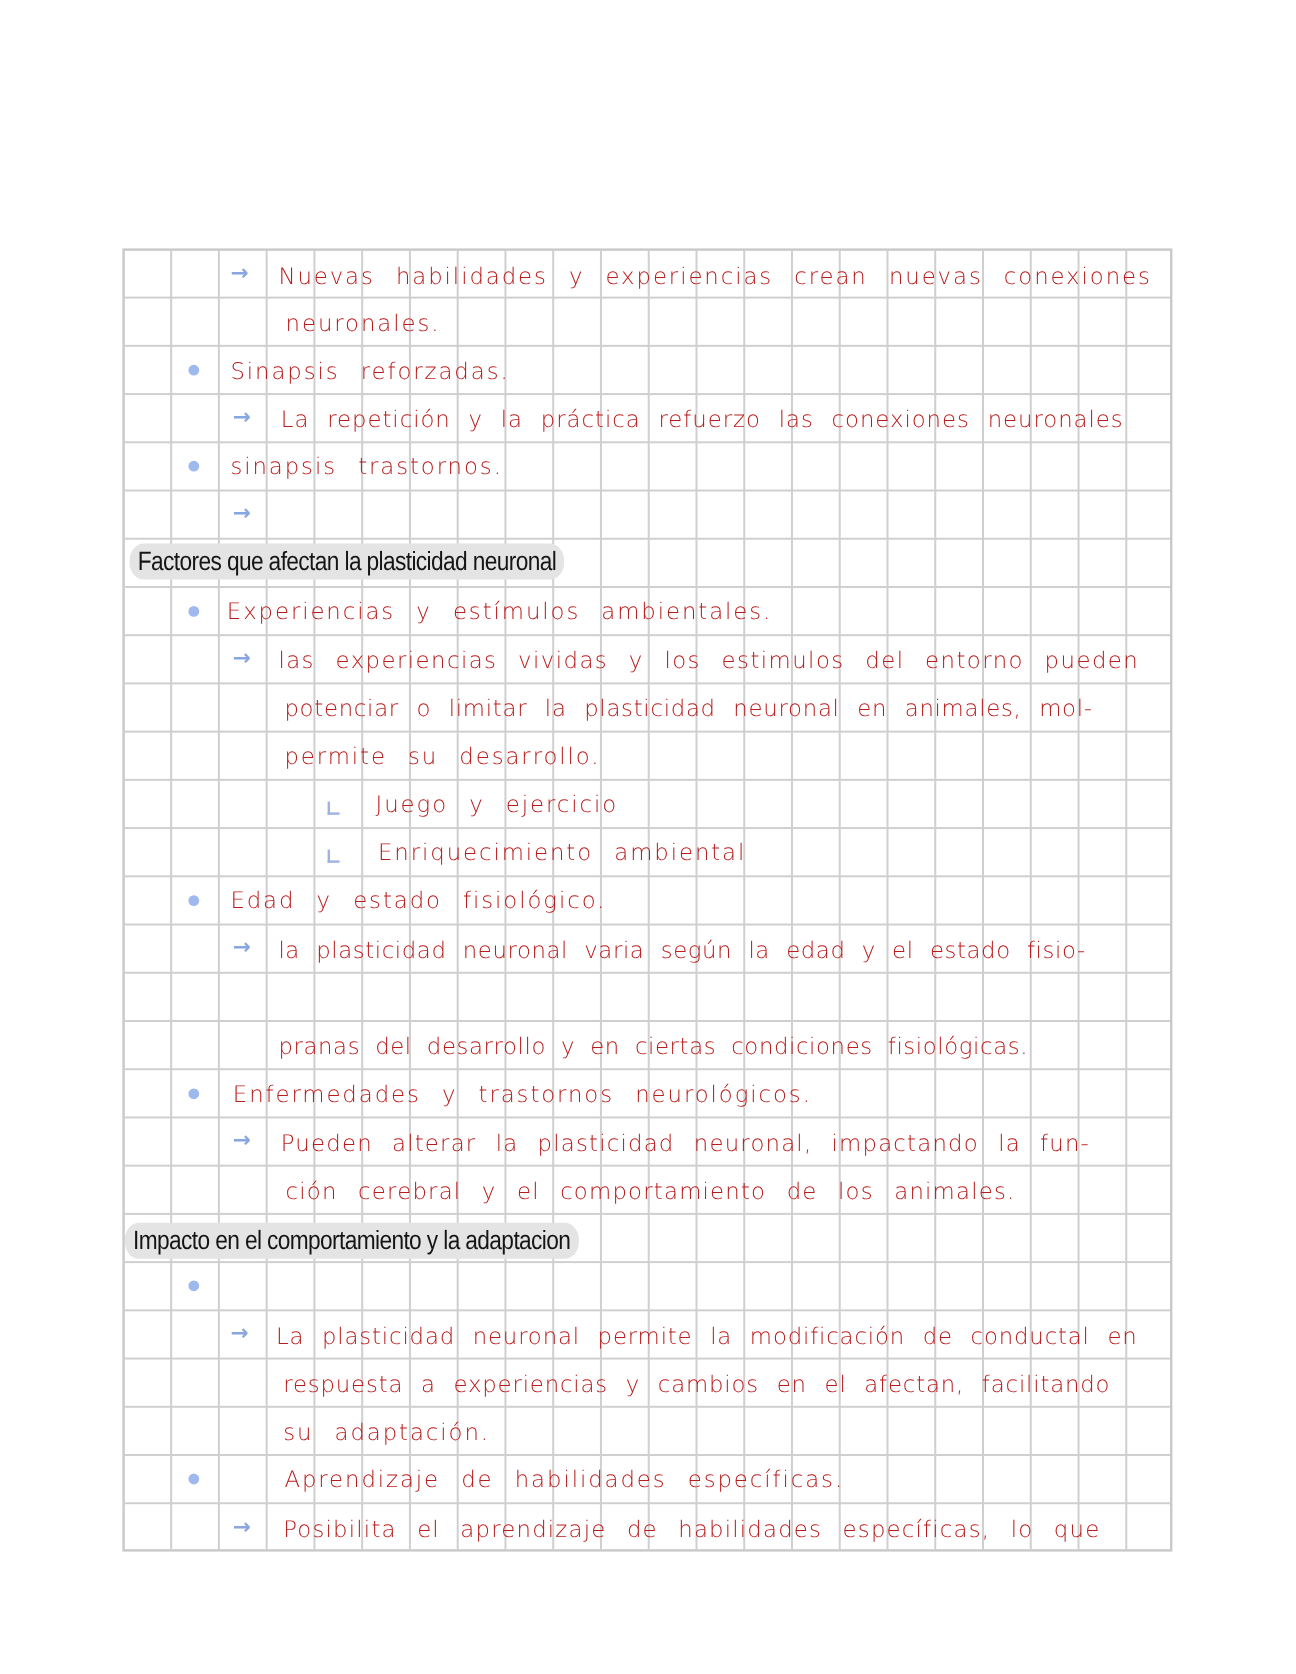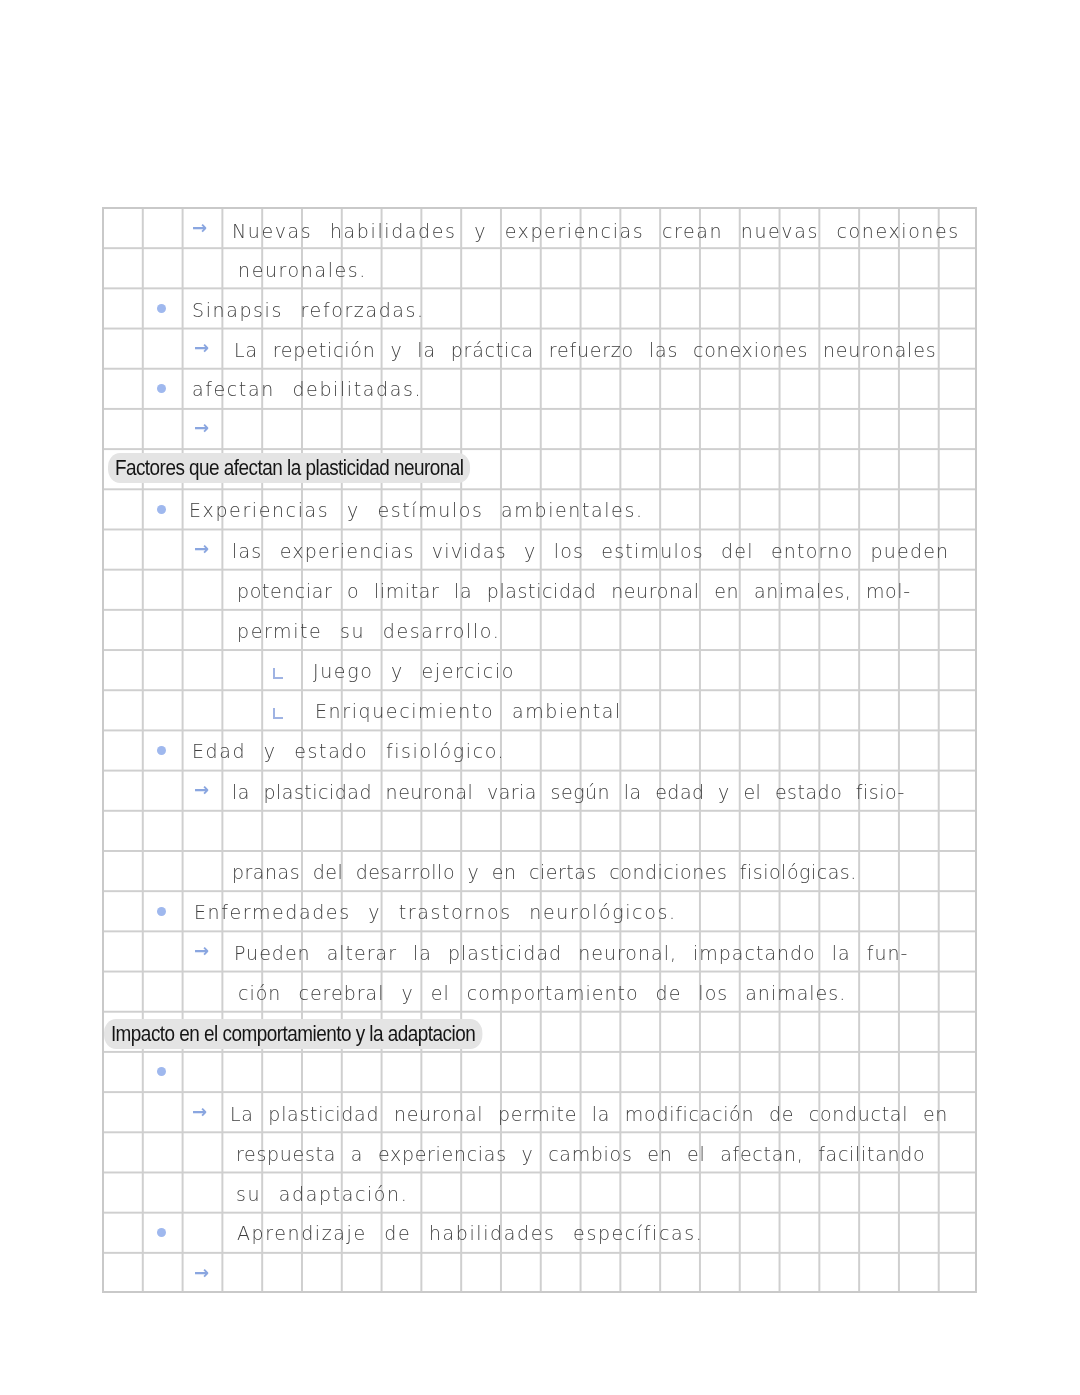--- a/index.html
+++ b/index.html
@@ -12,21 +12,21 @@
     position: absolute; left: 102px; top: 207px; width: 875px; height: 1086px;
     border: 2px solid #c9c9c9; box-sizing: border-box;
     background-image:
       linear-gradient(to right, #cfcfcf 2px, transparent 2px),
       linear-gradient(to bottom, #cfcfcf 2px, transparent 2px);
     background-size: 39.8px 40.2px;
     background-position: -2px -2px;
   }
   .line-text {
     position: absolute; font-family: "DejaVu Sans", sans-serif; font-size: 19px;
-    font-weight: 300; color: #404040; letter-spacing: 1.6px; white-space: nowrap;
+    font-weight: 300; color: #b91c1c; letter-spacing: 1.6px; white-space: nowrap;
     word-spacing: 10px; line-height: 40px;
   }
   .bullet {
     position: absolute; width: 9px; height: 9px; border-radius: 50%;
     background: #9fb8ee;
   }
   .arrow {
     position: absolute; color: #8aa6e0; font-size: 18px; line-height: 40px; font-weight: bold;
   }
   .sub-mark {
@@ -51,21 +51,21 @@
 
   <span class="line-text" style="left:238px;top:250px;">neuronales.</span>
 
   <span class="bullet" style="left:157px;top:304px;"></span>
   <span class="line-text" style="left:192px;top:290px;">Sinapsis reforzadas.</span>
 
   <span class="arrow" style="left:194px;top:328px;">→</span>
   <span class="line-text" style="left:234px;top:330px;letter-spacing:0.8px;word-spacing:8px;">La repetición y la práctica refuerzo las conexiones neuronales</span>
 
   <span class="bullet" style="left:157px;top:384px;"></span>
-  <span class="line-text" style="left:192px;top:369px;">afectan debilitadas.</span>
+  <span class="line-text" style="left:192px;top:369px;">sinapsis trastornos.</span>
 
   <span class="arrow" style="left:194px;top:408px;">→</span>
 
   <span class="heading" style="left:108px;top:453px;">Factores que afectan la plasticidad neuronal</span>
 
   <span class="bullet" style="left:157px;top:505px;"></span>
   <span class="line-text" style="left:189px;top:490px;">Experiencias y estímulos ambientales.</span>
 
   <span class="arrow" style="left:194px;top:529px;">→</span>
   <span class="line-text" style="left:232px;top:531px;letter-spacing:1.2px;word-spacing:10px;">las experiencias vividas y los estimulos del entorno pueden</span>
@@ -105,13 +105,14 @@
   <span class="line-text" style="left:230px;top:1094px;letter-spacing:0.7px;word-spacing:8px;">La plasticidad neuronal permite la modificación de conductal en</span>
 
   <span class="line-text" style="left:236px;top:1134px;letter-spacing:0.7px;word-spacing:8px;">respuesta a experiencias y cambios en el afectan, facilitando</span>
 
   <span class="line-text" style="left:236px;top:1174px;">su adaptación.</span>
 
   <span class="bullet" style="left:157px;top:1228px;"></span>
   <span class="line-text" style="left:196px;top:1213px;margin-left:41px;">Aprendizaje de habilidades específicas.</span>
 
   <span class="arrow" style="left:194px;top:1253px;">→</span>
+  <span class="line-text" style="left:236px;top:1255px;letter-spacing:1px;word-spacing:10px;">Posibilita el aprendizaje de habilidades específicas, lo que</span>
 </div>
 
 </body></html>

